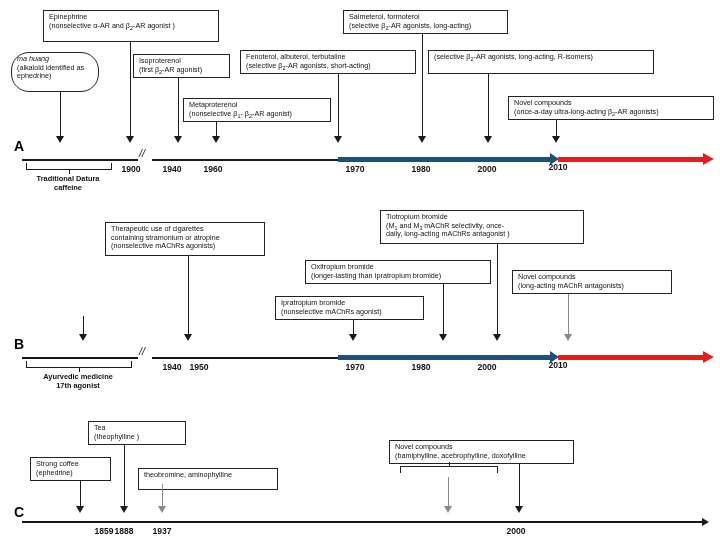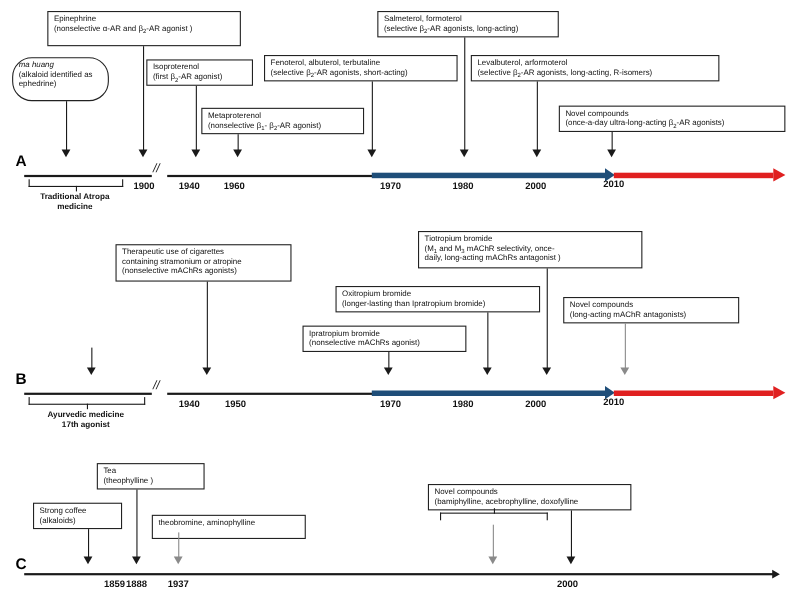--- a/index.html
+++ b/index.html
@@ -86,21 +86,20 @@
   <div class="ahead" style="left:334px;top:136px;"></div>
 
   <div class="box" style="left:343px;top:10px;width:165px;height:24px;">
     <div class="ttl">Salmeterol, formoterol</div>
     <div><span>(selective β</span><sub>2</sub><span>-AR agonists, long-acting)</span></div>
   </div>
   <div class="vline" style="left:422px;top:34px;height:103px;"></div>
   <div class="ahead" style="left:418px;top:136px;"></div>
 
   <div class="box" style="left:428px;top:50px;width:226px;height:24px;">
-    <div class="ttl bold">Levalbuterol, arformoterol</div>
     <div><span>(selective β</span><sub>2</sub><span>-AR agonists, long-acting, R-isomers)</span></div>
   </div>
   <div class="vline" style="left:488px;top:74px;height:63px;"></div>
   <div class="ahead" style="left:484px;top:136px;"></div>
 
   <div class="box" style="left:508px;top:96px;width:206px;height:24px;">
     <div class="ttl">Novel compounds</div>
     <div><span>(once-a-day ultra-long-acting β</span><sub>2</sub><span>-AR agonists)</span></div>
   </div>
   <div class="vline" style="left:556px;top:120px;height:17px;"></div>
@@ -112,22 +111,22 @@
   <div class="axis" style="left:152px;top:159px;width:188px;"></div>
   <div class="axis blue" style="left:338px;top:157px;width:212px;"></div>
   <div class="tri-right blue" style="left:550px;top:153px;"></div>
   <div class="axis red" style="left:558px;top:157px;width:145px;"></div>
   <div class="tri-right red" style="left:703px;top:153px;"></div>
 
   <div class="brace" style="left:26px;top:163px;width:84px;">
       <span class="nub"></span>
     </div>
   <div class="cap" style="left:68px;top:174px;">
-    <div>Traditional Atropa</div>
-    <div>medicine</div>
+    <div>Traditional Datura</div>
+    <div>caffeine</div>
   </div>
 
   <div class="yr" style="left:131px;top:164px;">1900</div>
   <div class="yr" style="left:172px;top:164px;">1940</div>
   <div class="yr" style="left:213px;top:164px;">1960</div>
   <div class="yr" style="left:355px;top:164px;">1970</div>
   <div class="yr" style="left:421px;top:164px;">1980</div>
   <div class="yr" style="left:487px;top:164px;">2000</div>
   <div class="yr" style="left:558px;top:162px;">2010</div>
 
@@ -182,36 +181,36 @@
 
   <div class="brace" style="left:26px;top:361px;width:104px;">
       <span class="nub"></span>
     </div>
   <div class="cap" style="left:78px;top:372px;">
     <div>Ayurvedic medicine</div>
     <div>17th agonist</div>
   </div>
 
   <div class="yr" style="left:172px;top:362px;">1940</div>
-  <div class="yr" style="left:214px;top:362px;">1950</div>
+  <div class="yr" style="left:199px;top:362px;">1950</div>
   <div class="yr" style="left:355px;top:362px;">1970</div>
   <div class="yr" style="left:421px;top:362px;">1980</div>
   <div class="yr" style="left:487px;top:362px;">2000</div>
   <div class="yr" style="left:558px;top:360px;">2010</div>
 
   <div class="box" style="left:88px;top:421px;width:98px;height:24px;">
     <div class="ttl">Tea</div>
     <div>(theophylline )</div>
   </div>
   <div class="vline" style="left:124px;top:445px;height:62px;"></div>
   <div class="ahead" style="left:120px;top:506px;"></div>
 
   <div class="box" style="left:30px;top:457px;width:81px;height:24px;">
     <div class="ttl">Strong coffee</div>
-    <div>(alkaloids)</div>
+    <div>(ephedrine)</div>
   </div>
   <div class="vline" style="left:80px;top:481px;height:26px;"></div>
   <div class="ahead" style="left:76px;top:506px;"></div>
 
   <div class="box" style="left:138px;top:468px;width:140px;height:16px;">
     <div>theobromine, aminophylline</div>
   </div>
   <div class="vline gray" style="left:162px;top:484px;height:23px;"></div>
   <div class="ahead gray" style="left:158px;top:506px;"></div>
 

